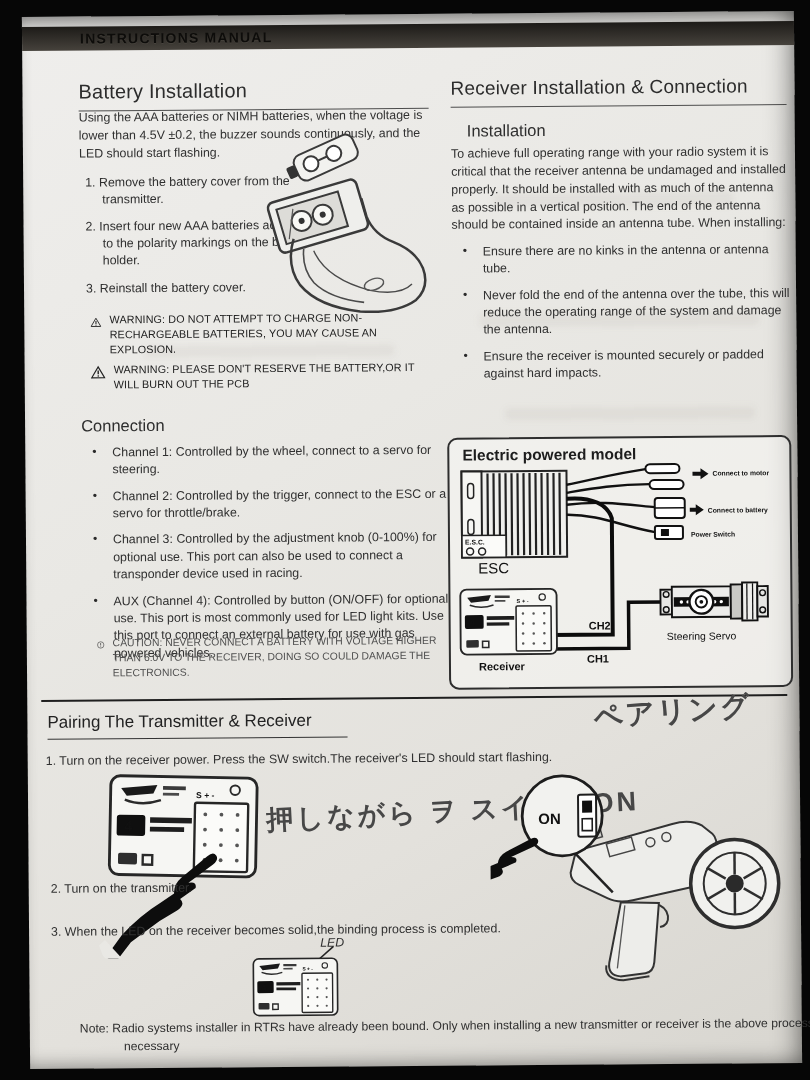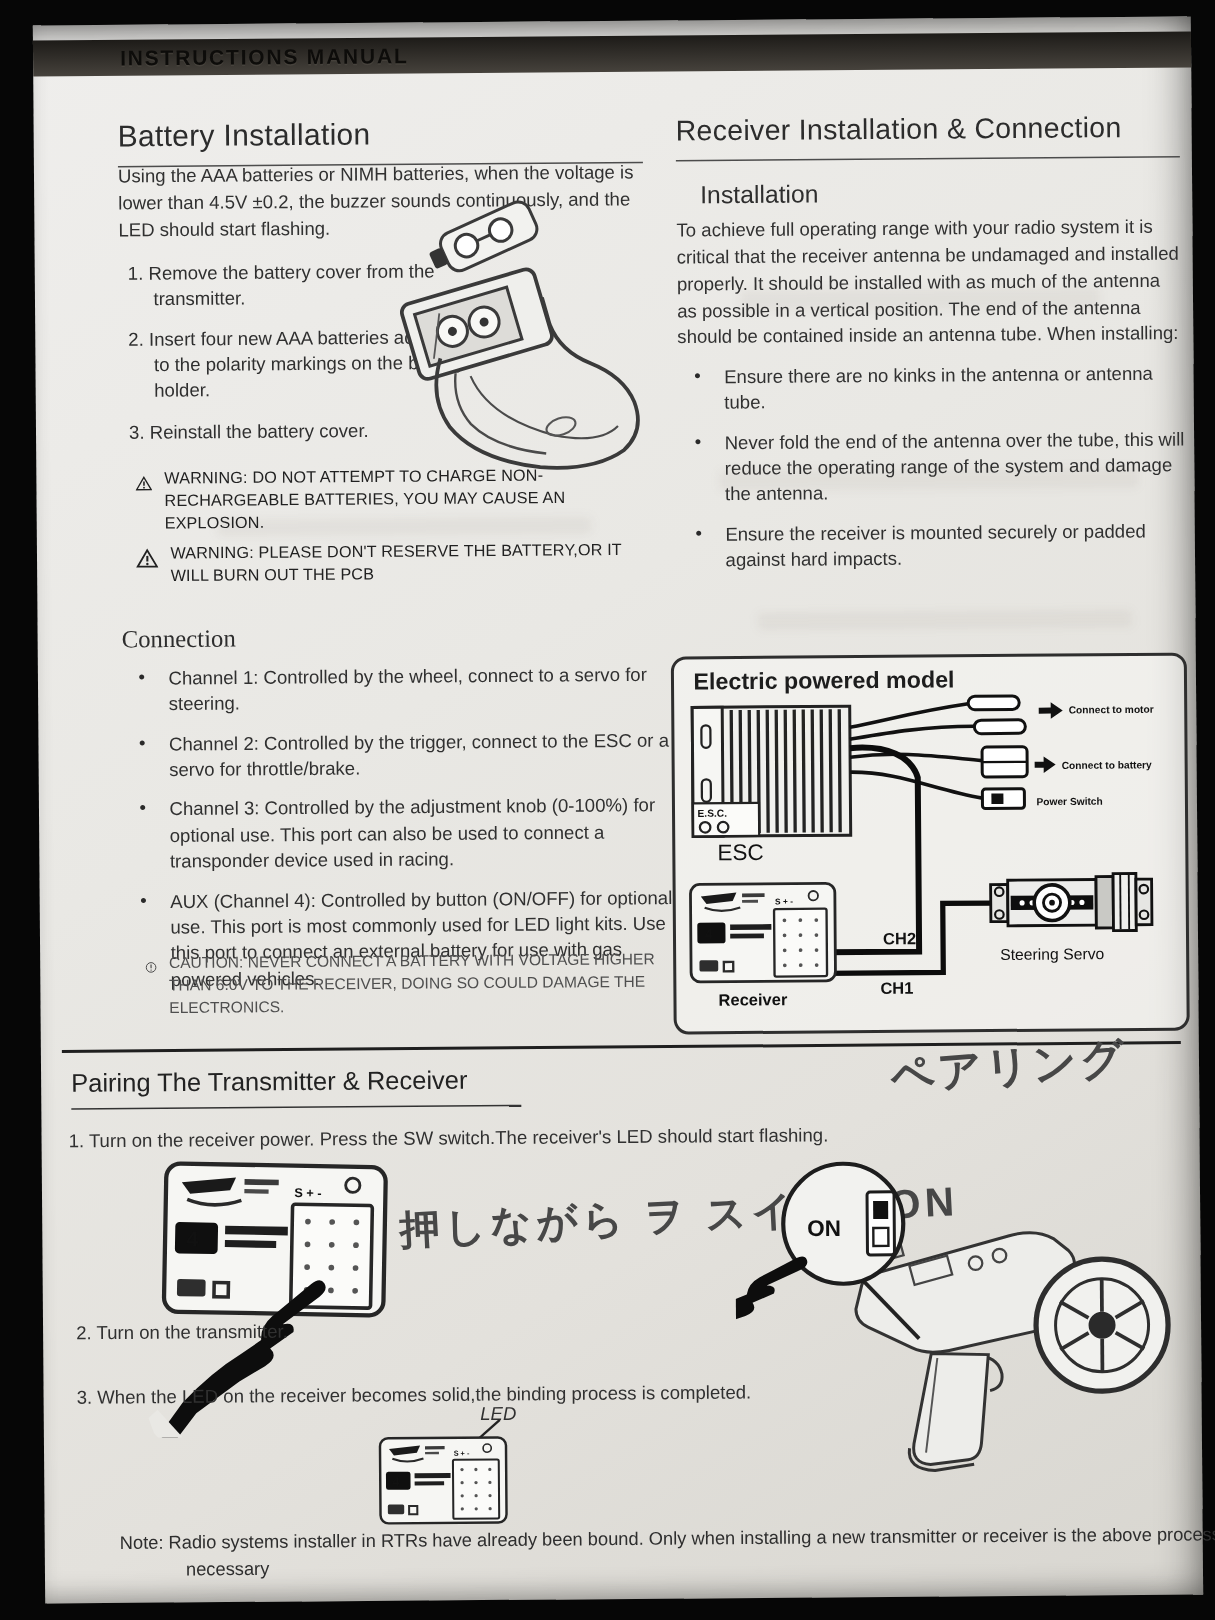--- a/index.html
+++ b/index.html
@@ -166,21 +166,21 @@
   </div>
   <div class="abs warn" style="left:66px;top:346px;width:352px;">
     <svg width="20" height="20" viewBox="0 0 24 24">
       <path d="M12,3 L22.3,20.5 H1.7 Z" fill="none" stroke="#222" stroke-width="1.9"></path>
       <rect x="11" y="9" width="2.2" height="6" fill="#222"></rect>
         <circle cx="12.1" cy="17.6" r="1.3" fill="#222"></circle>
     </svg>
     <div class="warn-text">WARNING: PLEASE DON'T RESERVE THE BATTERY,OR IT WILL BURN OUT THE PCB</div>
   </div>
 
-  <div class="abs h2" style="left:56px;top:400px;font-family:Liberation Serif, serif;">Connection</div>
+  <div class="abs h2" style="left:56px;top:400px;">Connection</div>
   <div class="abs" style="left:62px;top:428px;width:368px;">
     <div class="li">Channel 1: Controlled by the wheel, connect to a servo for steering.</div>
     <div class="li">Channel 2: Controlled by the trigger, connect to the ESC or a servo for throttle/brake.</div>
     <div class="li">Channel 3: Controlled by the adjustment knob (0-100%) for optional use. This port can also be used to connect a transponder device used in racing.</div>
     <div class="li">AUX (Channel 4): Controlled by button (ON/OFF) for optional use. This port is most commonly used for LED light kits. Use this port to connect an external battery for use with gas powered vehicles.</div>
   </div>
   <div class="abs warn" style="left:70px;top:620px;width:348px;">
     <svg width="17" height="17" viewBox="0 0 20 20">
       <circle cx="10" cy="10" r="8.2" fill="none" stroke="#4a4a4a" stroke-width="1.7"></circle>
       <rect x="9" y="4.8" width="2" height="6.6" fill="#4a4a4a"></rect>

